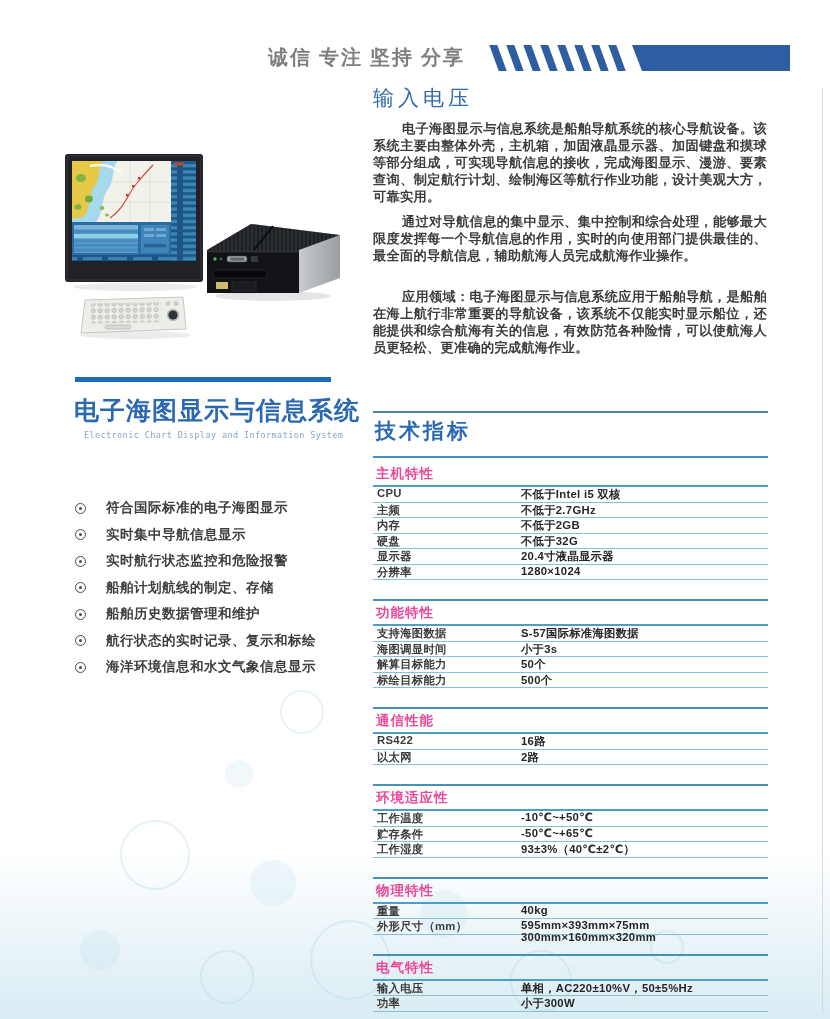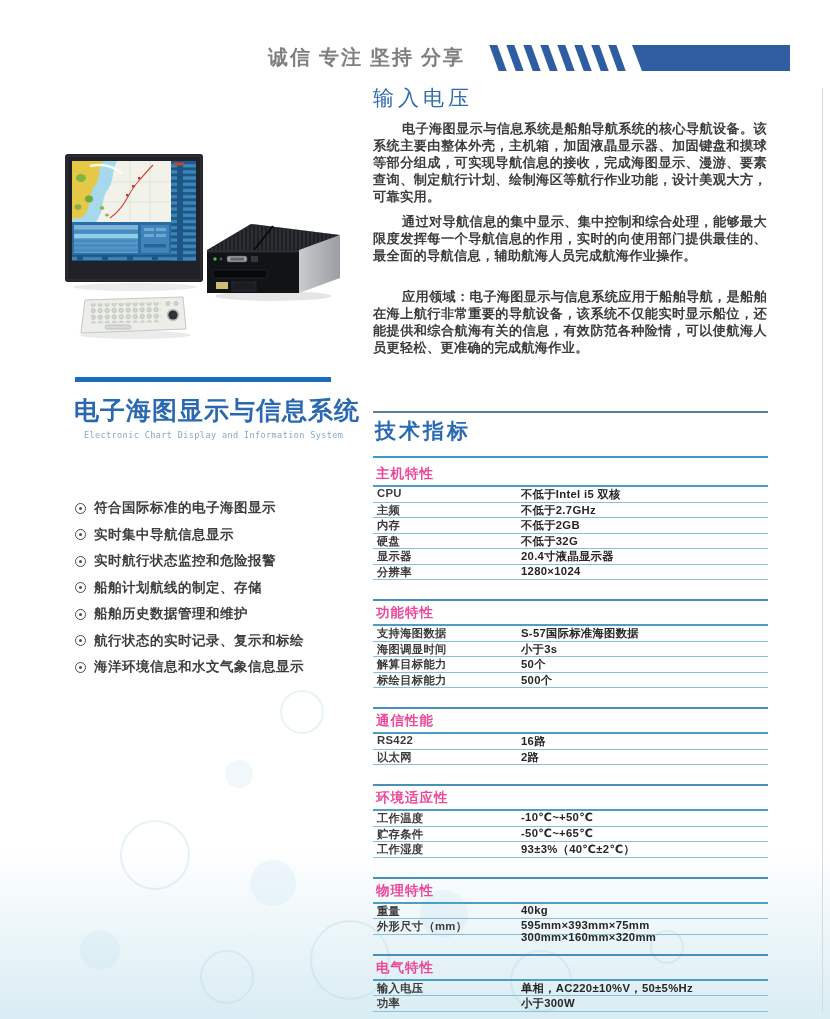--- a/index.html
+++ b/index.html
@@ -24,21 +24,21 @@
   
   .photo { position:absolute; left:55px; top:138px; z-index:1; }
   .title-rule { position:absolute; left:75px; top:377px; width:256px; height:5px; background:#1b6cbd; z-index:1; }
   .product-title { position:absolute; left:74px; top:394px; z-index:1;
     font-family:"Liberation Serif","DejaVu Serif",serif;
     font-size:25px; font-weight:bold; color:#2a68b2; letter-spacing:1px; }
   .product-subtitle { position:absolute; left:84px; top:430px; z-index:1;
     font-family:"DejaVu Sans Mono","Liberation Mono",monospace;
     font-size:8.5px; color:#8ba6c2; letter-spacing:0.4px; }
   .features { position:absolute; left:75px; top:495px; z-index:1; list-style:none; }
-  .feature { display:flex; align-items:center; gap:8px; height:26.5px;
+  .feature { display:flex; align-items:center; gap:20px; height:26.5px;
     font-size:13.5px; font-weight:600; color:#3e3e3e; letter-spacing:0.5px; }
   .bullet { position:relative; width:11px; height:11px; border:1.5px solid #4c4c4c;
     border-radius:50%; flex-shrink:0; }
   .bullet::after { content:""; position:absolute; left:50%; top:50%; width:3px; height:3px;
     margin:-1.5px 0 0 -1.5px; border-radius:50%; background:#4c4c4c; }
   
   .overview { position:absolute; left:373px; top:84px; width:394px; z-index:1; }
   .overview-title { font-family:"Liberation Serif","DejaVu Serif",serif;
     font-size:21px; color:#2f6bae; letter-spacing:4px; font-weight:500; }
   .overview p { margin-top:8px; font-size:13.2px; line-height:17px; font-weight:600;

